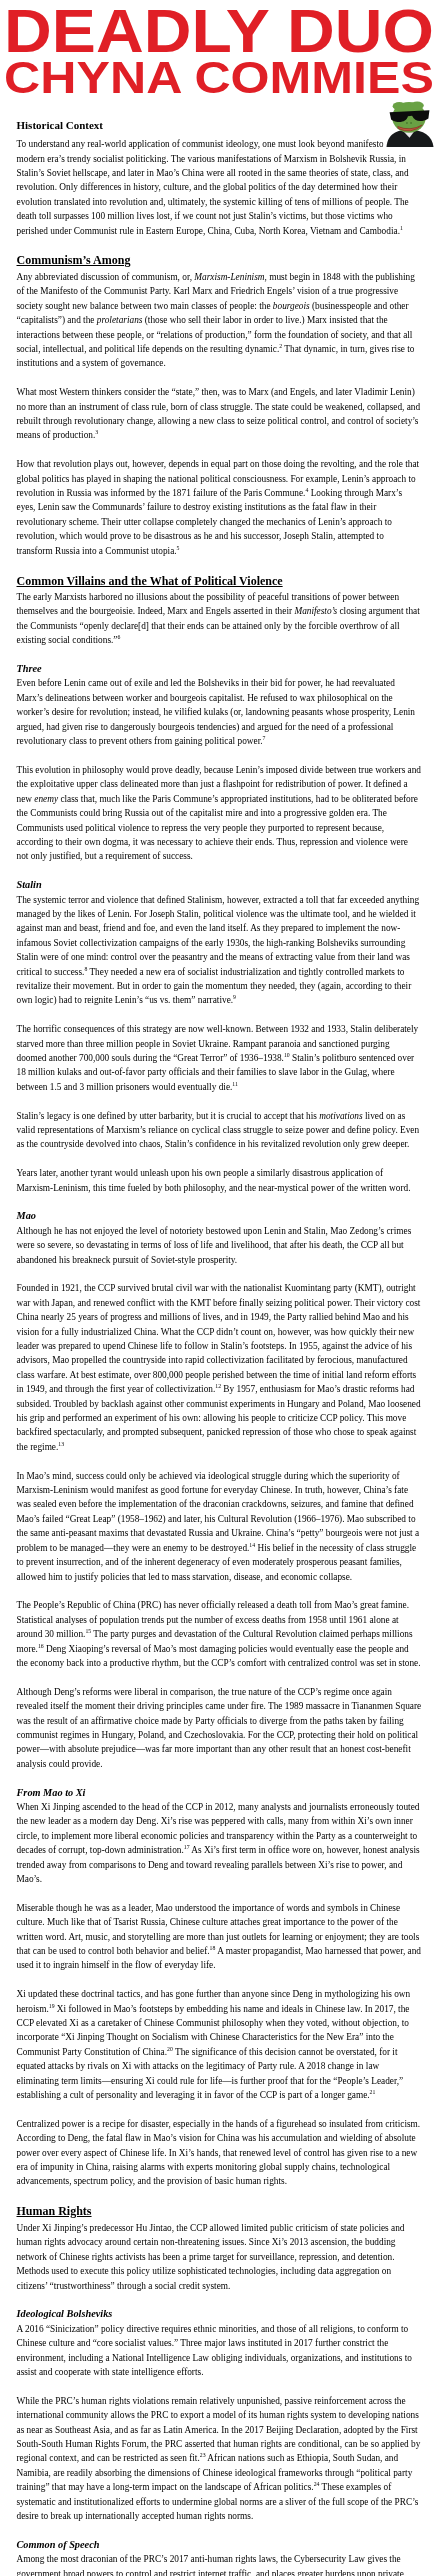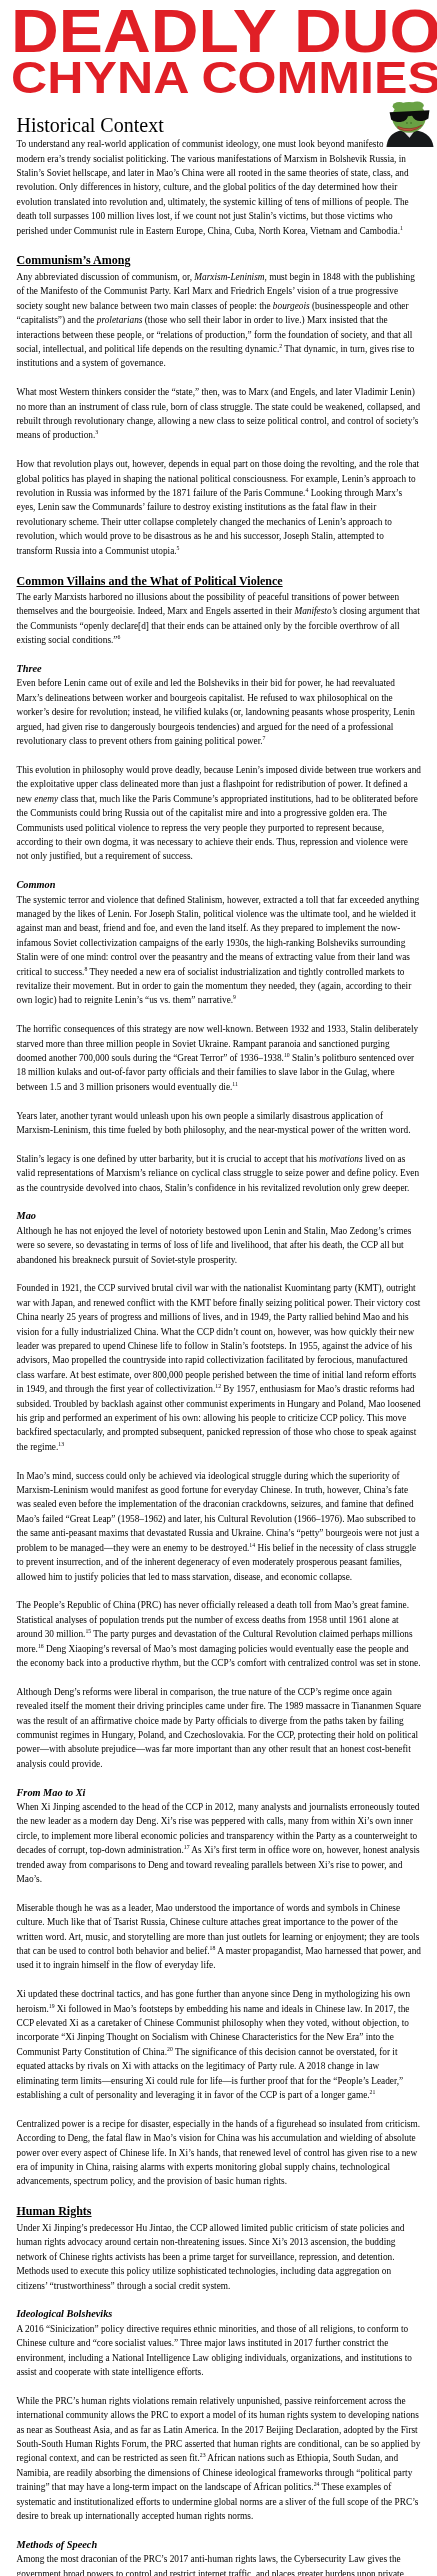--- a/index.html
+++ b/index.html
@@ -1,26 +1,26 @@
 <!DOCTYPE html>
 <html style="font-size:8.2px"><head>
 <meta charset="utf-8">
 <style>
   html,body{margin:0;padding:0;background:#ffffff;}
   body{width:438px;font-family:"Liberation Serif",serif;color:#000;}
   .page{position:relative;width:438px;background:#fff;}
 
-  .masthead{display:block;line-height:0;padding-left:7px;}
+  .masthead{display:block;line-height:0;}
   .masthead svg{display:block;}
   .title-line-1{font-family:"Liberation Sans",sans-serif;font-weight:bold;font-size:120px;}
   .title-line-2{font-family:"Liberation Sans",sans-serif;font-weight:bold;font-size:86px;}
 
   .doc{margin:7.2px 16.5px 0 16.5px;width:405px;font-size:9.3px;line-height:14.4px;}
   .doc p.para{margin:14.4px 0;}
-  .doc .h2{font-size:20px;font-weight:normal;margin:17.5px 0 3.1px 0;line-height:17.5px;}
+  .doc .h2{font-size:11px;font-weight:bold;margin:17.5px 0 3.1px 0;line-height:17.5px;}
   .doc .h3u{font-size:12px;font-weight:bold;text-decoration:underline;margin:15.5px 0 0 0;line-height:15.5px;}
   .doc .h4i{font-size:10.3px;font-weight:bold;font-style:italic;margin:14.4px 0 0 0;line-height:13.4px;}
   .doc .h3u + .para, .doc .h4i + .para, .doc .h2 + .para{margin-top:1px;}
   sup{font-size:0.62em;line-height:0;vertical-align:super;}
 
   .pepe{position:absolute;top:100px;left:383px;width:53px;height:47px;}
 </style>
 </head>
 <body>
 
@@ -51,39 +51,39 @@
       <p class="para">To understand any real-world application of communist ideology, one must look beyond manifestos and the modern era’s trendy socialist politicking. The various manifestations of Marxism in Bolshevik Russia, in Stalin’s Soviet hellscape, and later in Mao’s China were all rooted in the same theories of state, class, and revolution. Only differences in history, culture, and the global politics of the day determined how their evolution translated into revolution and, ultimately, the systemic killing of tens of millions of people. The death toll surpasses 100 million lives lost, if we count not just Stalin’s victims, but those victims who perished under Communist rule in Eastern Europe, China, Cuba, North Korea, Vietnam and Cambodia.<sup>1</sup></p>
       <div class="h3u">Communism’s Among</div>
       <p class="para">Any abbreviated discussion of communism, or, <em>Marxism-Leninism</em>, must begin in 1848 with the publishing of the Manifesto of the Communist Party. Karl Marx and Friedrich Engels’ vision of a true progressive society sought new balance between two main classes of people: the <em>bourgeois</em> (businesspeople and other “capitalists”) and the <em>proletarians</em> (those who sell their labor in order to live.) Marx insisted that the interactions between these people, or “relations of production,” form the foundation of society, and that all social, intellectual, and political life depends on the resulting dynamic.<sup>2</sup> That dynamic, in turn, gives rise to institutions and a system of governance.</p>
       <p class="para">What most Western thinkers consider the “state,” then, was to Marx (and Engels, and later Vladimir Lenin) no more than an instrument of class rule, born of class struggle. The state could be weakened, collapsed, and rebuilt through revolutionary change, allowing a new class to seize political control, and control of society’s means of production.<sup>3</sup></p>
       <p class="para">How that revolution plays out, however, depends in equal part on those doing the revolting, and the role that global politics has played in shaping the national political consciousness. For example, Lenin’s approach to revolution in Russia was informed by the 1871 failure of the Paris Commune.<sup>4</sup> Looking through Marx’s eyes, Lenin saw the Communards’ failure to destroy existing institutions as the fatal flaw in their revolutionary scheme. Their utter collapse completely changed the mechanics of Lenin’s approach to revolution, which would prove to be disastrous as he and his successor, Joseph Stalin, attempted to transform Russia into a Communist utopia.<sup>5</sup></p>
       <div class="h3u">Common Villains and the What of Political Violence</div>
       <p class="para">The early Marxists harbored no illusions about the possibility of peaceful transitions of power between themselves and the bourgeoisie. Indeed, Marx and Engels asserted in their <em>Manifesto’s</em> closing argument that the Communists “openly declare[d] that their ends can be attained only by the forcible overthrow of all existing social conditions.”<sup>6</sup></p>
       <div class="h4i">Three</div>
       <p class="para">Even before Lenin came out of exile and led the Bolsheviks in their bid for power, he had reevaluated Marx’s delineations between worker and bourgeois capitalist. He refused to wax philosophical on the worker’s desire for revolution; instead, he vilified kulaks (or, landowning peasants whose prosperity, Lenin argued, had given rise to dangerously bourgeois tendencies) and argued for the need of a professional revolutionary class to prevent others from gaining political power.<sup>7</sup></p>
       <p class="para">This evolution in philosophy would prove deadly, because Lenin’s imposed divide between true workers and the exploitative upper class delineated more than just a flashpoint for redistribution of power. It defined a new <em>enemy</em> class that, much like the Paris Commune’s appropriated institutions, had to be obliterated before the Communists could bring Russia out of the capitalist mire and into a progressive golden era. The Communists used political violence to repress the very people they purported to represent because, according to their own dogma, it was necessary to achieve their ends. Thus, repression and violence were not only justified, but a requirement of success.</p>
-      <div class="h4i">Common</div>
+      <div class="h4i">Stalin</div>
       <p class="para">The systemic terror and violence that defined Stalinism, however, extracted a toll that far exceeded anything managed by the likes of Lenin. For Joseph Stalin, political violence was the ultimate tool, and he wielded it against man and beast, friend and foe, and even the land itself. As they prepared to implement the now-infamous Soviet collectivization campaigns of the early 1930s, the high-ranking Bolsheviks surrounding Stalin were of one mind: control over the peasantry and the means of extracting value from their land was critical to success.<sup>8</sup> They needed a new era of socialist industrialization and tightly controlled markets to revitalize their movement. But in order to gain the momentum they needed, they (again, according to their own logic) had to reignite Lenin’s “us vs. them” narrative.<sup>9</sup></p>
       <p class="para">The horrific consequences of this strategy are now well-known. Between 1932 and 1933, Stalin deliberately starved more than three million people in Soviet Ukraine. Rampant paranoia and sanctioned purging doomed another 700,000 souls during the “Great Terror” of 1936–1938.<sup>10</sup> Stalin’s politburo sentenced over 18 million kulaks and out-of-favor party officials and their families to slave labor in the Gulag, where between 1.5 and 3 million prisoners would eventually die.<sup>11</sup></p>
+      <p class="para">Stalin’s legacy is one defined by utter barbarity, but it is crucial to accept that his <em>motivations</em> lived on as valid representations of Marxism’s reliance on cyclical class struggle to seize power and define policy. Even as the countryside devolved into chaos, Stalin’s confidence in his revitalized revolution only grew deeper.</p>
       <p class="para">Years later, another tyrant would unleash upon his own people a similarly disastrous application of Marxism-Leninism, this time fueled by both philosophy, and the near-mystical power of the written word.</p>
-      <p class="para">Stalin’s legacy is one defined by utter barbarity, but it is crucial to accept that his <em>motivations</em> lived on as valid representations of Marxism’s reliance on cyclical class struggle to seize power and define policy. Even as the countryside devolved into chaos, Stalin’s confidence in his revitalized revolution only grew deeper.</p>
       <div class="h4i">Mao</div>
       <p class="para">Although he has not enjoyed the level of notoriety bestowed upon Lenin and Stalin, Mao Zedong’s crimes were so severe, so devastating in terms of loss of life and livelihood, that after his death, the CCP all but abandoned his breakneck pursuit of Soviet-style prosperity.</p>
       <p class="para">Founded in 1921, the CCP survived brutal civil war with the nationalist Kuomintang party (KMT), outright war with Japan, and renewed conflict with the KMT before finally seizing political power. Their victory cost China nearly 25 years of progress and millions of lives, and in 1949, the Party rallied behind Mao and his vision for a fully industrialized China. What the CCP didn’t count on, however, was how quickly their new leader was prepared to upend Chinese life to follow in Stalin’s footsteps. In 1955, against the advice of his advisors, Mao propelled the countryside into rapid collectivization facilitated by ferocious, manufactured class warfare. At best estimate, over 800,000 people perished between the time of initial land reform efforts in 1949, and through the first year of collectivization.<sup>12</sup> By 1957, enthusiasm for Mao’s drastic reforms had subsided. Troubled by backlash against other communist experiments in Hungary and Poland, Mao loosened his grip and performed an experiment of his own: allowing his people to criticize CCP policy. This move backfired spectacularly, and prompted subsequent, panicked repression of those who chose to speak against the regime.<sup>13</sup></p>
       <p class="para">In Mao’s mind, success could only be achieved via ideological struggle during which the superiority of Marxism-Leninism would manifest as good fortune for everyday Chinese. In truth, however, China’s fate was sealed even before the implementation of the draconian crackdowns, seizures, and famine that defined Mao’s failed “Great Leap” (1958–1962) and later, his Cultural Revolution (1966–1976). Mao subscribed to the same anti-peasant maxims that devastated Russia and Ukraine. China’s “petty” bourgeois were not just a problem to be managed—they were an enemy to be destroyed.<sup>14</sup> His belief in the necessity of class struggle to prevent insurrection, and of the inherent degeneracy of even moderately prosperous peasant families, allowed him to justify policies that led to mass starvation, disease, and economic collapse.</p>
       <p class="para">The People’s Republic of China (PRC) has never officially released a death toll from Mao’s great famine. Statistical analyses of population trends put the number of excess deaths from 1958 until 1961 alone at around 30 million.<sup>15</sup> The party purges and devastation of the Cultural Revolution claimed perhaps millions more.<sup>16</sup> Deng Xiaoping’s reversal of Mao’s most damaging policies would eventually ease the people and the economy back into a productive rhythm, but the CCP’s comfort with centralized control was set in stone.</p>
       <p class="para">Although Deng’s reforms were liberal in comparison, the true nature of the CCP’s regime once again revealed itself the moment their driving principles came under fire. The 1989 massacre in Tiananmen Square was the result of an affirmative choice made by Party officials to diverge from the paths taken by failing communist regimes in Hungary, Poland, and Czechoslovakia. For the CCP, protecting their hold on political power—with absolute prejudice—was far more important than any other result that an honest cost-benefit analysis could provide.</p>
       <div class="h4i">From Mao to Xi</div>
       <p class="para">When Xi Jinping ascended to the head of the CCP in 2012, many analysts and journalists erroneously touted the new leader as a modern day Deng. Xi’s rise was peppered with calls, many from within Xi’s own inner circle, to implement more liberal economic policies and transparency within the Party as a counterweight to decades of corrupt, top-down administration.<sup>17</sup> As Xi’s first term in office wore on, however, honest analysis trended away from comparisons to Deng and toward revealing parallels between Xi’s rise to power, and Mao’s.</p>
       <p class="para">Miserable though he was as a leader, Mao understood the importance of words and symbols in Chinese culture. Much like that of Tsarist Russia, Chinese culture attaches great importance to the power of the written word. Art, music, and storytelling are more than just outlets for learning or enjoyment; they are tools that can be used to control both behavior and belief.<sup>18</sup> A master propagandist, Mao harnessed that power, and used it to ingrain himself in the flow of everyday life.</p>
       <p class="para">Xi updated these doctrinal tactics, and has gone further than anyone since Deng in mythologizing his own heroism.<sup>19</sup> Xi followed in Mao’s footsteps by embedding his name and ideals in Chinese law. In 2017, the CCP elevated Xi as a caretaker of Chinese Communist philosophy when they voted, without objection, to incorporate “Xi Jinping Thought on Socialism with Chinese Characteristics for the New Era” into the Communist Party Constitution of China.<sup>20</sup> The significance of this decision cannot be overstated, for it equated attacks by rivals on Xi with attacks on the legitimacy of Party rule. A 2018 change in law eliminating term limits—ensuring Xi could rule for life—is further proof that for the “People’s Leader,” establishing a cult of personality and leveraging it in favor of the CCP is part of a longer game.<sup>21</sup></p>
       <p class="para">Centralized power is a recipe for disaster, especially in the hands of a figurehead so insulated from criticism. According to Deng, the fatal flaw in Mao’s vision for China was his accumulation and wielding of absolute power over every aspect of Chinese life. In Xi’s hands, that renewed level of control has given rise to a new era of impunity in China, raising alarms with experts monitoring global supply chains, technological advancements, spectrum policy, and the provision of basic human rights.</p>
       <div class="h3u">Human Rights</div>
       <p class="para">Under Xi Jinping’s predecessor Hu Jintao, the CCP allowed limited public criticism of state policies and human rights advocacy around certain non-threatening issues. Since Xi’s 2013 ascension, the budding network of Chinese rights activists has been a prime target for surveillance, repression, and detention. Methods used to execute this policy utilize sophisticated technologies, including data aggregation on citizens’ “trustworthiness” through a social credit system.</p>
       <div class="h4i">Ideological Bolsheviks</div>
       <p class="para">A 2016 “Sinicization” policy directive requires ethnic minorities, and those of all religions, to conform to Chinese culture and “core socialist values.” Three major laws instituted in 2017 further constrict the environment, including a National Intelligence Law obliging individuals, organizations, and institutions to assist and cooperate with state intelligence efforts.</p>
       <p class="para">While the PRC’s human rights violations remain relatively unpunished, passive reinforcement across the international community allows the PRC to export a model of its human rights system to developing nations as near as Southeast Asia, and as far as Latin America. In the 2017 Beijing Declaration, adopted by the First South-South Human Rights Forum, the PRC asserted that human rights are conditional, can be so applied by regional context, and can be restricted as seen fit.<sup>23</sup> African nations such as Ethiopia, South Sudan, and Namibia, are readily absorbing the dimensions of Chinese ideological frameworks through “political party training” that may have a long-term impact on the landscape of African politics.<sup>24</sup> These examples of systematic and institutionalized efforts to undermine global norms are a sliver of the full scope of the PRC’s desire to break up internationally accepted human rights norms.</p>
-      <div class="h4i">Methods of Speech</div>
+      <div class="h4i">Common of Speech</div>
       <p class="para">Among the most draconian of the PRC’s 2017 anti-human rights laws, the Cybersecurity Law gives the government broad powers to control and restrict internet traffic, and places greater burdens upon private internet service providers to monitor online content and assist state security organs. Since 2013, China has dropped three places to 177 (out of 180 countries) on the Reporters Without Borders’ World Press Freedom Index. The government blocks access to 8 of the 25 busiest global sites and heavily censors content posted to social media platforms.</p>
     </main>
 
 </div>
 
 
 </body></html>

